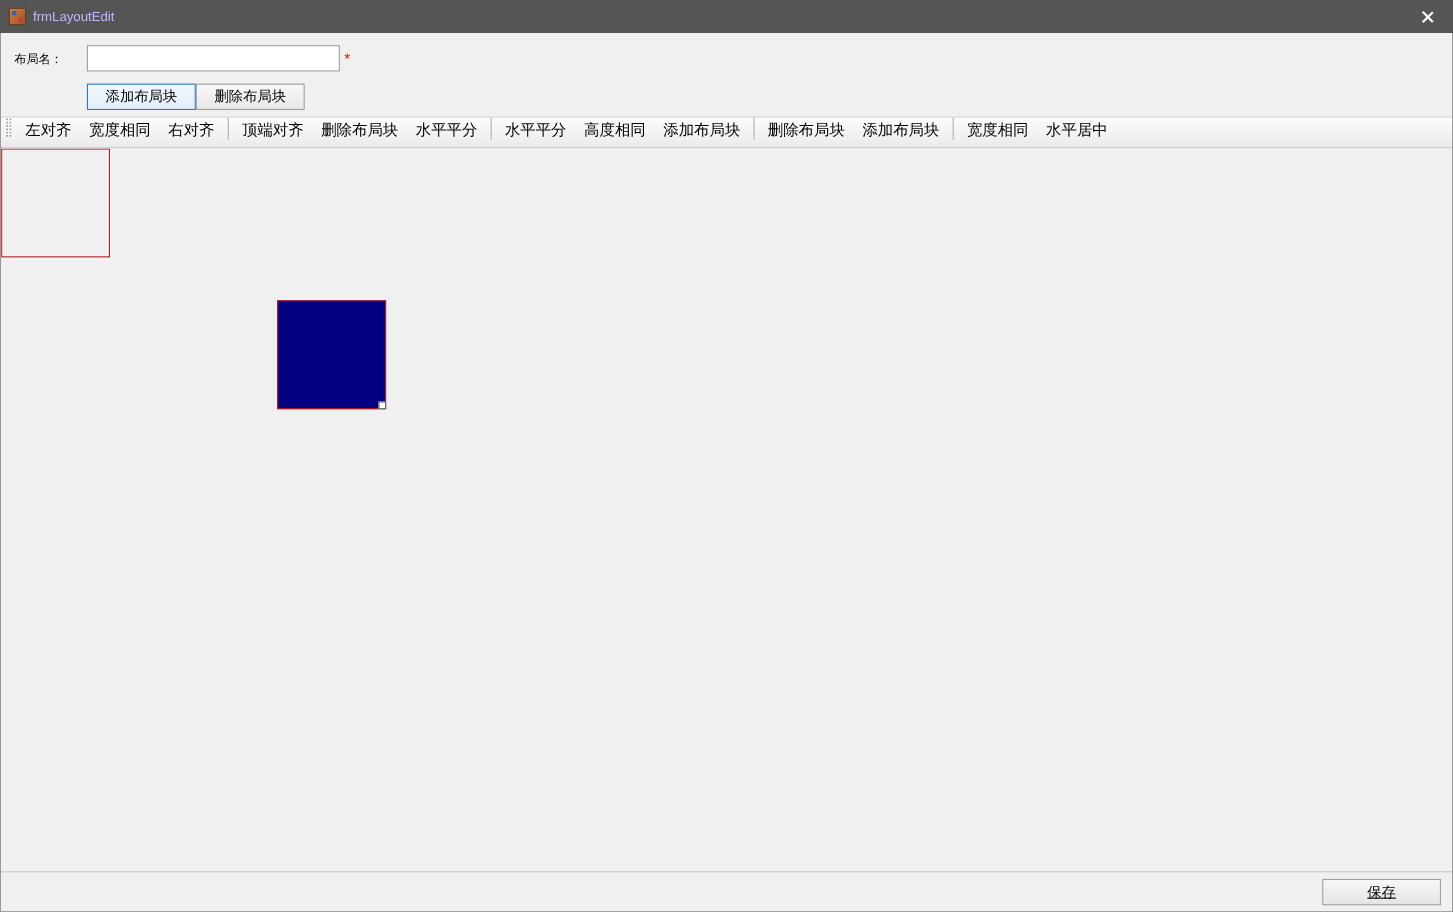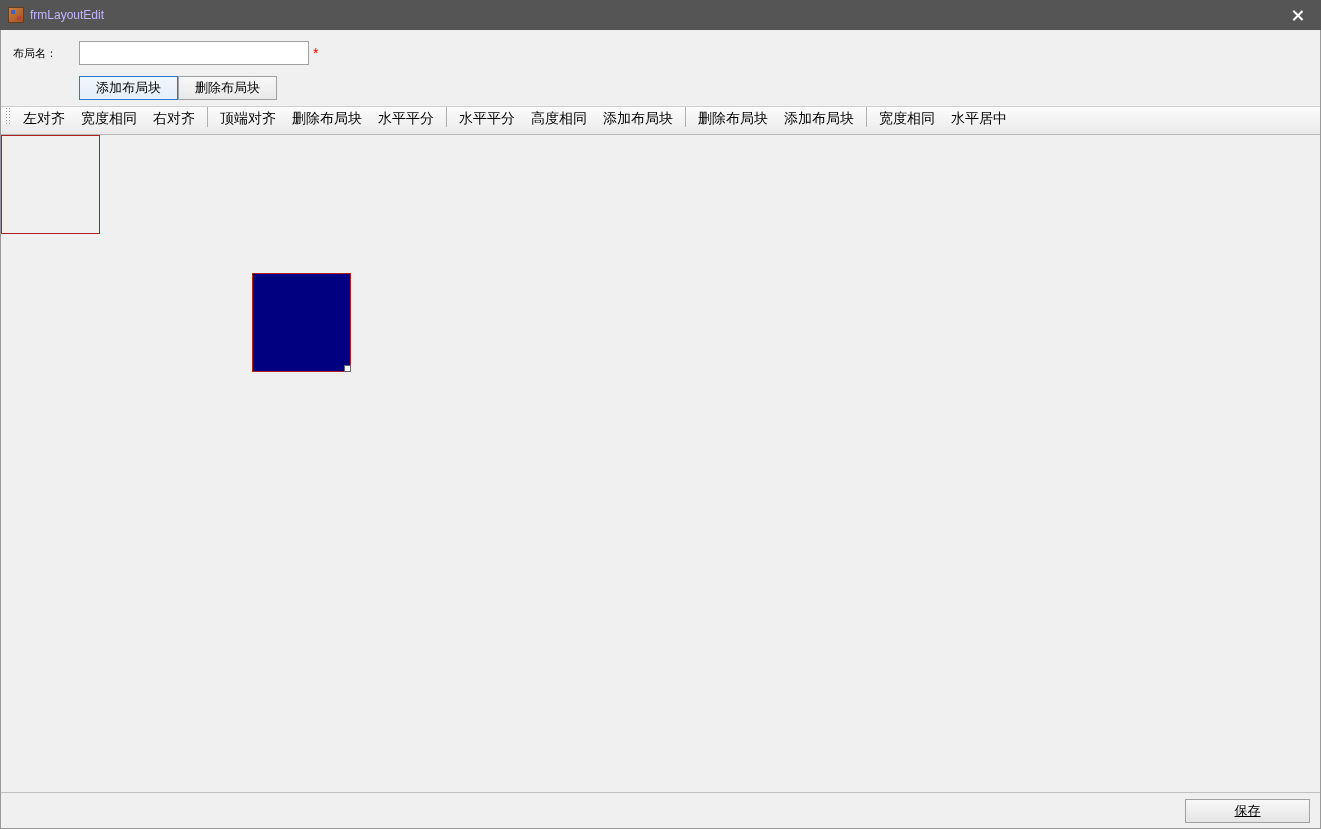--- a/index.html
+++ b/index.html
@@ -222,21 +222,21 @@
       height: 36px;
       background: #f0f0f0;
       border-top: 1px solid #c0c0c0;
       display: flex;
       align-items: center;
       justify-content: flex-end;
       padding: 0 10px;
       flex-shrink: 0;
     }
     .save-btn {
-      width: 125px;
+      width: 108px;
       height: 24px;
       border: 1px solid #a0a0a0;
       background: linear-gradient(#f8f8f8, #e4e4e4);
       font-size: 13px;
       cursor: pointer;
       font-family: inherit;
       text-decoration: underline;
     }
   </style>
 </head>

